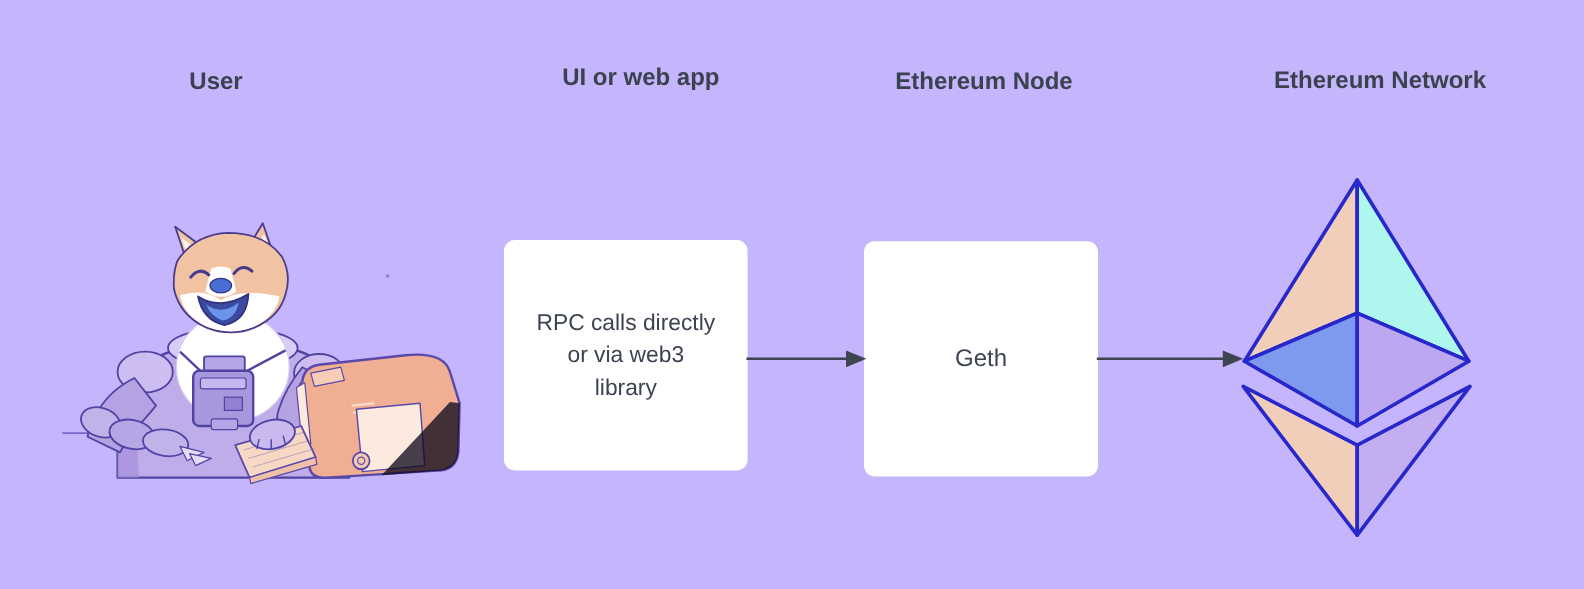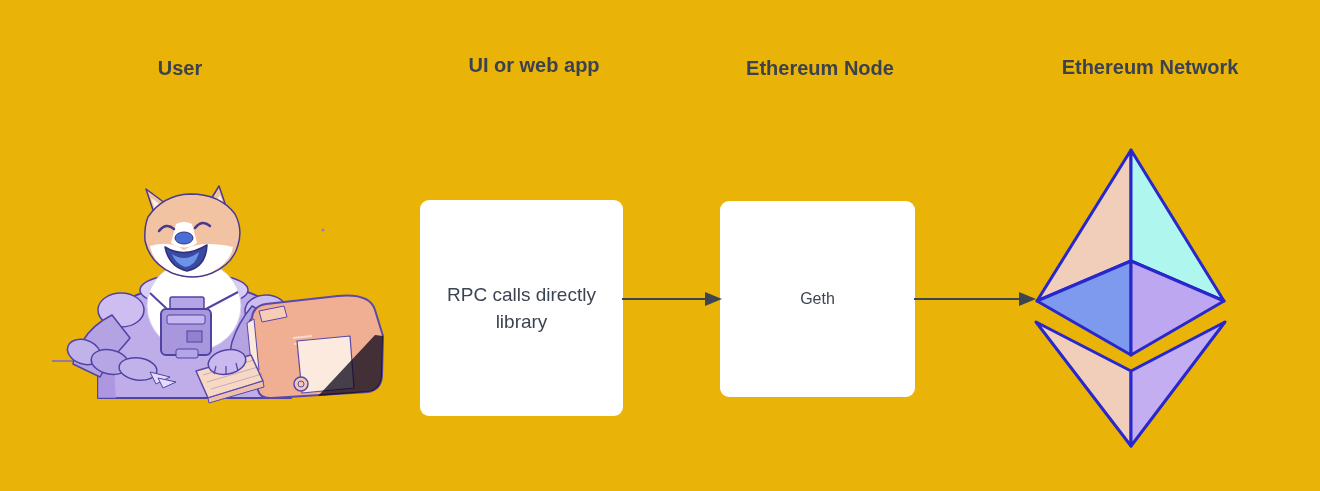--- a/index.html
+++ b/index.html
@@ -1,19 +1,19 @@
 <!DOCTYPE html>
 <html><head>
 <meta charset="utf-8">
 <style>
   html,body{margin:0;padding:0;background:#000;}
   .canvas{
     position:relative;
     width:1320px;height:491px;
-    background:#eab308;
+    background:#c4b5fd;
     overflow:hidden;
     font-family:"Liberation Sans", sans-serif;
   }
   .hdr{
     position:absolute;
     font-size:20px;
     font-weight:bold;
     color:#3b424e;
     text-align:center;
     white-space:nowrap;
@@ -26,22 +26,22 @@
     position:absolute;
     background:#ffffff;
     border-radius:9px;
     display:flex;
     flex-direction:column;
     align-items:center;
     justify-content:center;
     color:#3d4451;
     text-align:center;
   }
-  .box-app{left:420px;top:200px;width:203px;height:216px;font-size:19px;line-height:27px;}
-  .box-geth{left:720px;top:201px;width:195px;height:196px;font-size:16px;}
+  .box-app{left:420px;top:200px;width:203px;height:192px;font-size:19px;line-height:27px;}
+  .box-geth{left:720px;top:201px;width:195px;height:196px;font-size:20px;}
   .overlay{position:absolute;left:0;top:0;width:1320px;height:491px;pointer-events:none;}
   .doge-svg{position:absolute;left:40px;top:180px;width:348px;height:225px;}
   .eth-svg{position:absolute;left:1030px;top:144px;width:202px;height:310px;}
 </style>
 </head>
 <body>
 
 <div class="canvas">
 
   <div class="hdr hdr-user">User</div>
@@ -116,20 +116,21 @@
     <g>
       <ellipse cx="227" cy="362" rx="19" ry="12" fill="#c9b9ee" stroke="#5143a4" stroke-width="1.5" transform="rotate(-12 227 362)"></ellipse>
       <path d="M216,366 L214,374 M226,366 L226,375 M236,363 L238,371" stroke="#5143a4" stroke-width="1.2" fill="none"></path>
     </g>
 
     <circle cx="323" cy="230" r="1.5" fill="#8d80c8"></circle>
   </svg>
 
   <div class="box box-app">
     <div>RPC calls directly</div>
+    <div>or via web3</div>
     <div>library</div>
   </div>
 
   <div class="box box-geth">
     <span>Geth</span>
   </div>
 
   <svg class="overlay" viewBox="0 0 1320 491" xmlns="http://www.w3.org/2000/svg">
     <g>
       <line x1="622" y1="299" x2="707" y2="299" stroke="#3d4551" stroke-width="2"></line>

